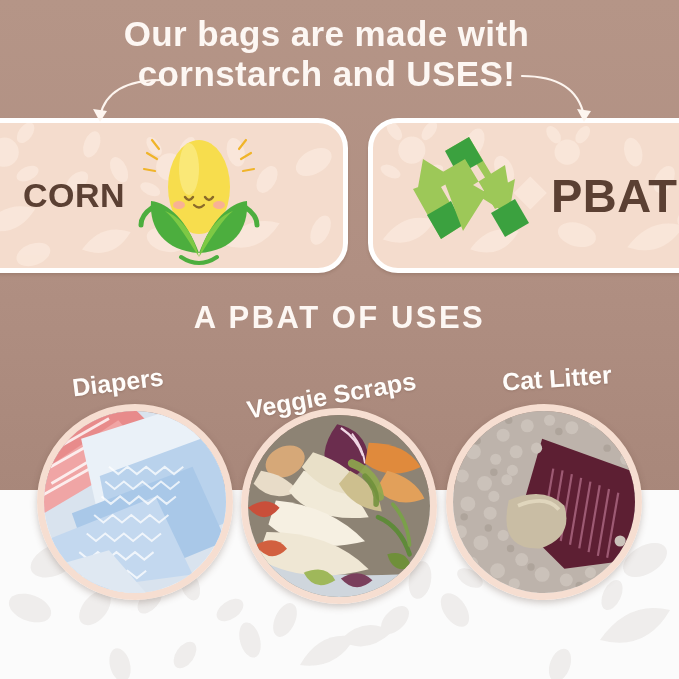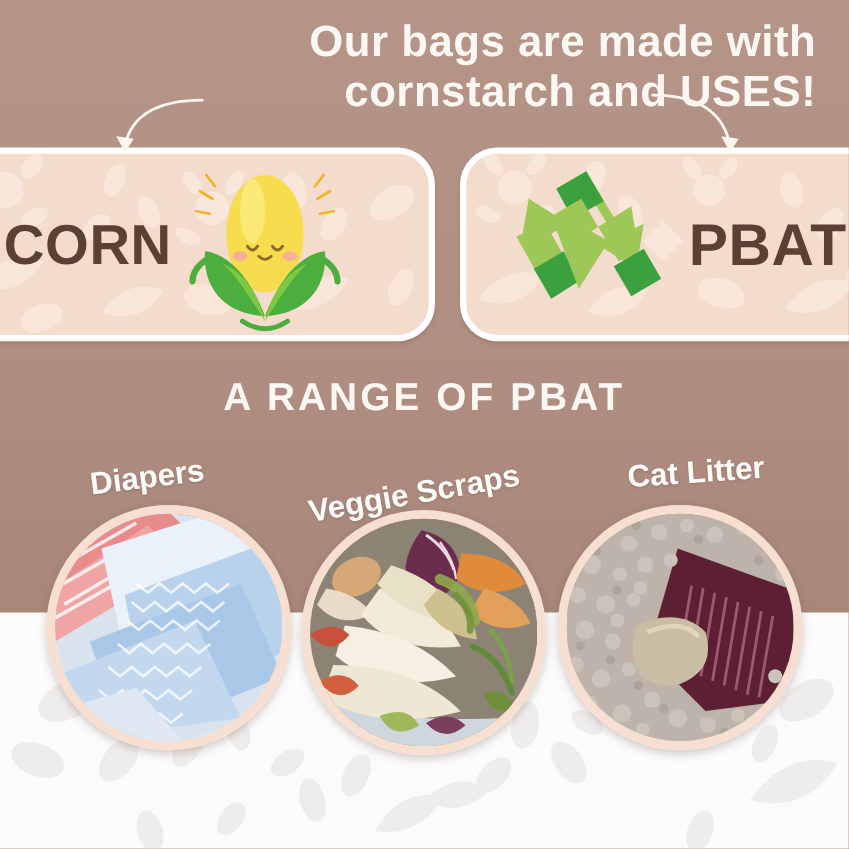--- a/index.html
+++ b/index.html
@@ -22,21 +22,21 @@
   
   .white-band{
     position:absolute; left:0; top:490px; width:679px; height:189px;
     background:#fbfbfb;
   }
   .white-band .floral{ position:absolute; inset:0; opacity:.5; }
 
   
   .header{
     position:absolute; left:0; top:14px; width:653px;
-    text-align:right; z-index:6;
+    text-align:center; z-index:6;
   }
   .header .line{
     display:block; color:#fdf7f3;
     font-weight:700; font-size:35px; line-height:40px;
     letter-spacing:.4px;
   }
 
   .arrow{ position:absolute; z-index:6; }
   .arrow.left { left:88px; top:76px; }
   .arrow.right{ left:518px; top:72px; }
@@ -56,21 +56,21 @@
   .card.pbat{ left:368px; width:346px; justify-content:flex-start; }
 
   .card .floral{ position:absolute; inset:0; opacity:.75; }
 
   .card-label{
     position:relative; z-index:3;
     color:#5b4033; font-weight:700;
     letter-spacing:.5px;
   }
   .cornstarch .card-label{
-    font-size:45px; line-height:45px; margin-left:28px; text-align:left;
+    font-size:34px; line-height:45px; margin-left:48px; text-align:left;
   }
   .pbat .card-label{ font-size:47px; margin-left:12px; }
 
   .corn-art{ position:relative; z-index:3; margin-left:10px; }
   .recycle-art{ position:relative; z-index:3; margin-left:38px; }
 
   
   .uses-title{
     position:absolute; left:0; top:300px; width:679px; text-align:center;
     color:#fdf7f3; font-size:31px; font-weight:700; letter-spacing:2.5px;
@@ -259,21 +259,21 @@
 
           <path d="M120 98 L96 112 L66 62 L50 70 L56 106 L88 86 L74 78 L98 40 Z" fill="#9dc858" transform="translate(-6,-14) rotate(180 78 76)"></path>
           <path d="M104 66 L118 90 L94 104 L80 80 Z" fill="#3ba13f"></path>
         </g>
       </svg>
 
       <div class="card-label">PBAT</div>
     </div>
   </div>
 
-  <div class="uses-title">A RANGE OF PBAT</div>
+  <div class="uses-title">A PBAT OF USES</div>
 
   <div class="use-label" id="l1">Diapers</div>
   <div class="circle-wrap" id="c1">
     <div class="circle">
       <svg class="photo" viewBox="0 0 196 196" preserveAspectRatio="xMidYMid slice">
         <rect width="196" height="196" fill="#d9e3ee"></rect>
         <g>
           <path d="M-10 40 L90 -10 L120 20 L10 80 Z" fill="#e88b8b"></path>
           <path d="M-10 70 L80 10 L110 45 L0 110 Z" fill="#f0a5a5"></path>
           <g stroke="#ffffff" stroke-width="3" opacity=".8">

